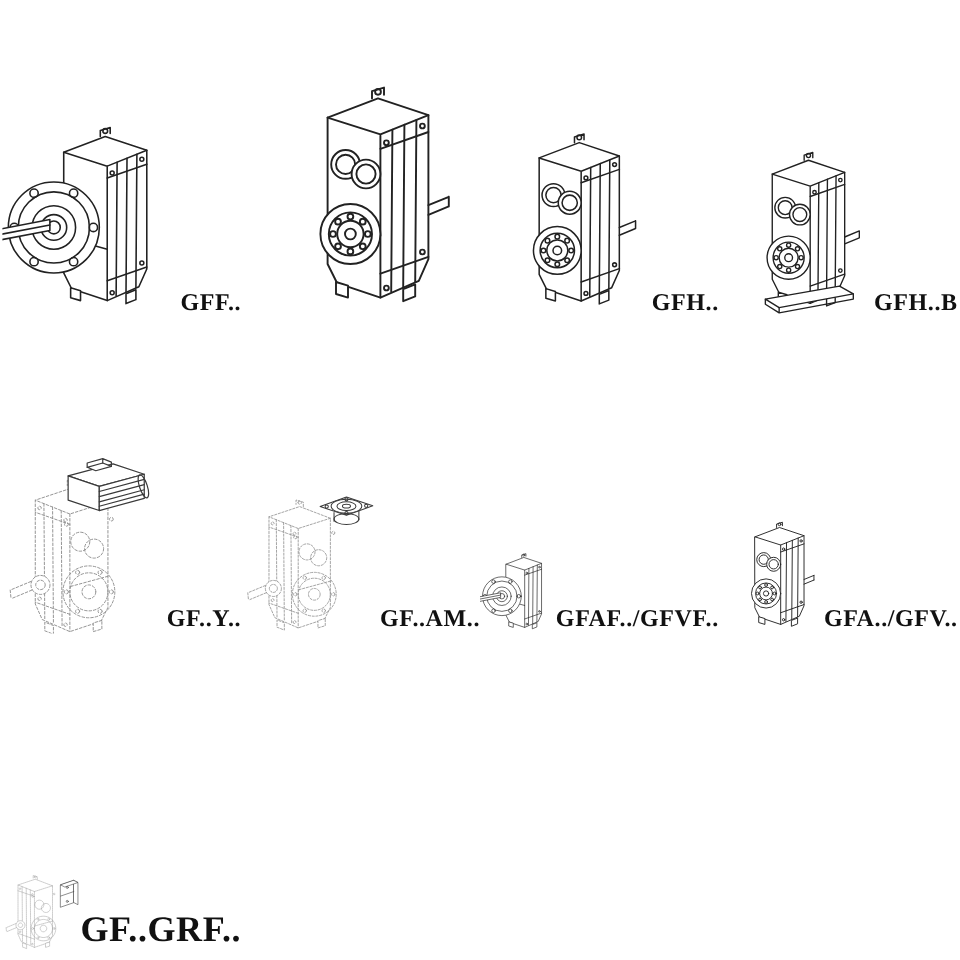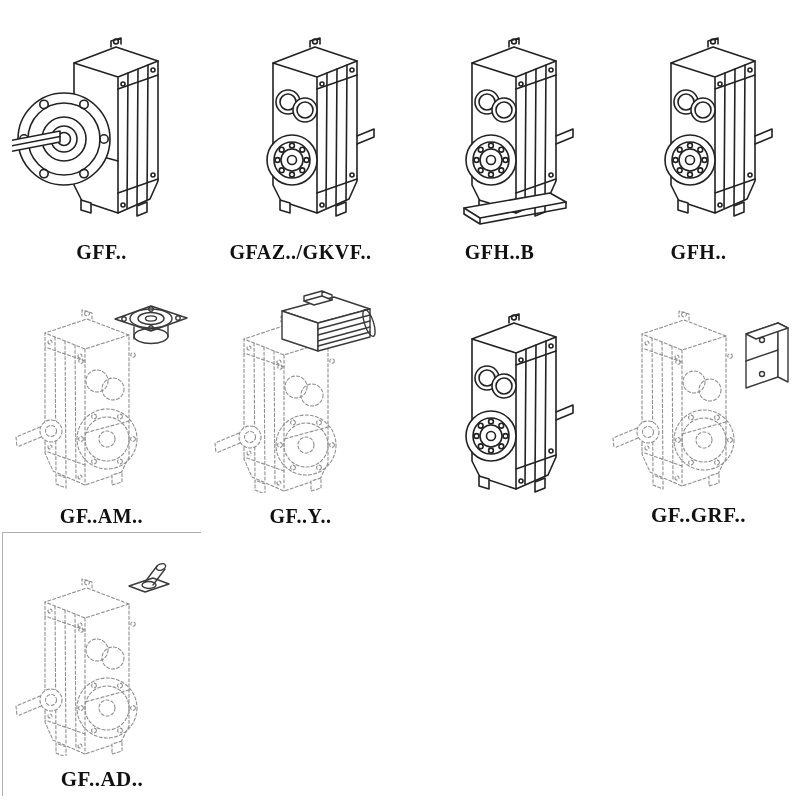--- a/index.html
+++ b/index.html
@@ -2,31 +2,31 @@
 <html><head>
 <meta charset="utf-8">
 <style>
   html,body{margin:0;padding:0;background:#ffffff;}
   body{width:800px;height:800px;overflow:hidden;
        font-family:"Liberation Serif","DejaVu Serif",serif;}
   .catalog{width:800px;height:800px;display:grid;
            grid-template-columns:repeat(4,1fr);
            grid-template-rows:repeat(3,1fr);
            box-sizing:border-box;padding:4px 2px;}
-  figure.cell{margin:0;display:flex;flex-direction:column;align-items:center;
+  figure.cell{margin:0;display:flex;flex-direction:row;align-items:flex-end;
               justify-content:flex-end;box-sizing:border-box;padding:2px 0 4px 0;}
   .art{flex:1 1 auto;width:100%;display:flex;align-items:center;justify-content:center;min-height:0;}
   svg.art-svg{height:100%;max-height:212px;width:auto;
               stroke:#222222;fill:none;stroke-width:1.6;
               stroke-linejoin:round;stroke-linecap:round;}
   .dashed{stroke:#8f8f8f;stroke-width:1.1;stroke-dasharray:3 2.2;}
   .attach{stroke:#3a3a3a;stroke-width:1.4;stroke-dasharray:none;}
   figcaption{flex:0 0 auto;font-weight:700;font-size:20px;letter-spacing:0.5px;
              color:#111111;text-align:center;white-space:nowrap;padding-top:2px;}
-  .caption-lg{font-size:21px;}
+  .caption-lg{font-size:30px;}
   .boxed{border-left:1px solid #b0b0b0;border-top:1px solid #b0b0b0;}
   .defs-holder{position:absolute;width:0;height:0;overflow:hidden;}
 </style>
 </head>
 <body>
 
 <svg class="defs-holder" aria-hidden="true">
   <defs>
     <g id="g-housing">
       <path fill="#fff" d="M62,46 L104,30 L146,44 L146,164 L138,182 L106,196 L70,184 L62,168 Z"></path>
@@ -151,105 +151,101 @@
     <figcaption>GFF..</figcaption>
   </figure>
 
   <figure class="cell">
     <div class="art">
       <svg class="art-svg" viewBox="0 0 180 212">
         <use href="#g-housing"></use>
         <use href="#g-bores"></use>
       </svg>
     </div>
-    <figcaption>GFAZ../GKVF..</figcaption>
-  </figure>
-
-
+  </figure>
+
+
+
+  <figure class="cell">
+    <div class="art">
+      <svg class="art-svg" viewBox="0 0 180 212">
+        <use href="#g-housing"></use>
+        <use href="#g-bores"></use>
+      </svg>
+    </div>
+    <figcaption>GFH..</figcaption>
+  </figure>
 
   <figure class="cell">
     <div class="art">
       <svg class="art-svg" viewBox="0 0 180 212">
         <use href="#g-housing"></use>
         <use href="#g-base"></use>
         <use href="#g-bores"></use>
       </svg>
     </div>
     <figcaption>GFH..B</figcaption>
   </figure>
 
   <figure class="cell">
     <div class="art">
-      <svg class="art-svg" viewBox="0 0 180 212">
-        <use href="#g-housing"></use>
-        <use href="#g-bores"></use>
-      </svg>
-    </div>
-    <figcaption>GFH..</figcaption>
+      <svg class="art-svg" viewBox="0 0 190 212">
+        <g class="dashed">
+          <use href="#g-housing" transform="translate(184,14) scale(-1,1)"></use>
+          <use href="#g-dashface" transform="translate(4,14)"></use>
+          <use href="#g-outshaft" transform="translate(4,14)"></use>
+        </g>
+        <use class="attach" href="#g-motor" transform="translate(6,4)"></use>
+      </svg>
+    </div>
+    <figcaption>GF..Y..</figcaption>
   </figure>
 
   <figure class="cell">
     <div class="art">
       <svg class="art-svg" viewBox="0 0 190 212">
         <g class="dashed">
           <use href="#g-housing" transform="translate(184,8) scale(-1,1)"></use>
           <use href="#g-dashface" transform="translate(4,8)"></use>
           <use href="#g-outshaft" transform="translate(4,8)"></use>
         </g>
         <use class="attach" href="#g-topflange" transform="translate(14,-4)"></use>
       </svg>
     </div>
     <figcaption>GF..AM..</figcaption>
   </figure>
 
   <figure class="cell">
     <div class="art">
-      <svg class="art-svg" viewBox="0 0 190 212">
-        <g class="dashed">
-          <use href="#g-housing" transform="translate(184,14) scale(-1,1)"></use>
-          <use href="#g-dashface" transform="translate(4,14)"></use>
-          <use href="#g-outshaft" transform="translate(4,14)"></use>
-        </g>
-        <use class="attach" href="#g-motor" transform="translate(6,4)"></use>
-      </svg>
-    </div>
-    <figcaption>GF..Y..</figcaption>
-  </figure>
-
-
-  <figure class="cell">
-    <div class="art">
-      <svg class="art-svg" viewBox="0 0 180 212">
-        <use href="#g-housing"></use>
-        <use href="#g-bores"></use>
-      </svg>
-    </div>
+      <svg class="art-svg" viewBox="0 0 180 212">
+        <use href="#g-housing"></use>
+        <use href="#g-flange" transform="translate(52,122)"></use>
+      </svg>
+    </div>
+    <figcaption>GFAF../GFVF..</figcaption>
+  </figure>
+
+  <figure class="cell">
+    <div class="art">
+      <svg class="art-svg" viewBox="0 0 180 212">
+        <use href="#g-housing"></use>
+        <use href="#g-bores"></use>
+      </svg>
+    </div>
+    <figcaption>GFA../GFV..</figcaption>
   </figure>
 
   <figure class="cell">
     <div class="art">
       <svg class="art-svg" viewBox="0 0 190 212">
         <g class="dashed">
           <use href="#g-housing" transform="translate(184,10) scale(-1,1)"></use>
           <use href="#g-dashface" transform="translate(4,10)"></use>
           <use href="#g-outshaft" transform="translate(4,10)"></use>
         </g>
         <use class="attach" href="#g-sidebox" transform="translate(8,-2)"></use>
       </svg>
     </div>
     <figcaption class="caption-lg">GF..GRF..</figcaption>
   </figure>
 
-  <figure class="cell boxed">
-    <div class="art">
-      <svg class="art-svg" viewBox="0 0 190 212">
-        <g class="dashed">
-          <use href="#g-housing" transform="translate(184,14) scale(-1,1)"></use>
-          <use href="#g-dashface" transform="translate(4,14)"></use>
-          <use href="#g-outshaft" transform="translate(4,14)"></use>
-        </g>
-        <use class="attach" href="#g-topshaft" transform="translate(10,0)"></use>
-      </svg>
-    </div>
-    <figcaption class="caption-lg">GF..AD..</figcaption>
-  </figure>
 
 </div>
 
 </body></html>

